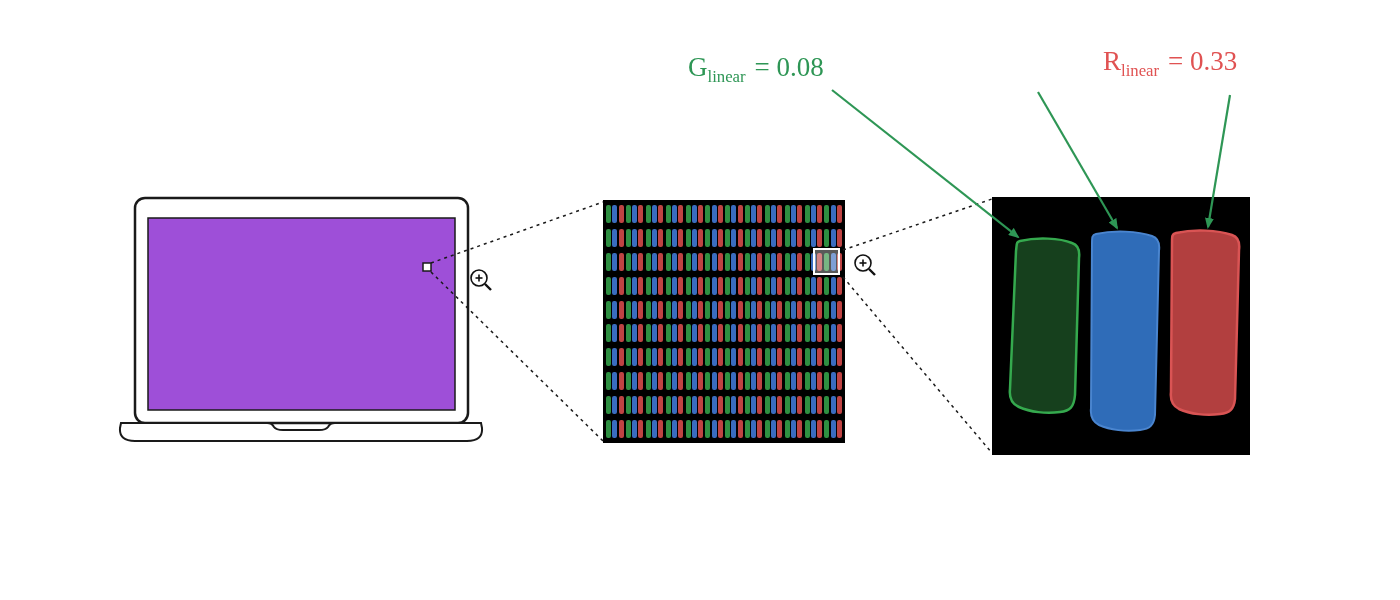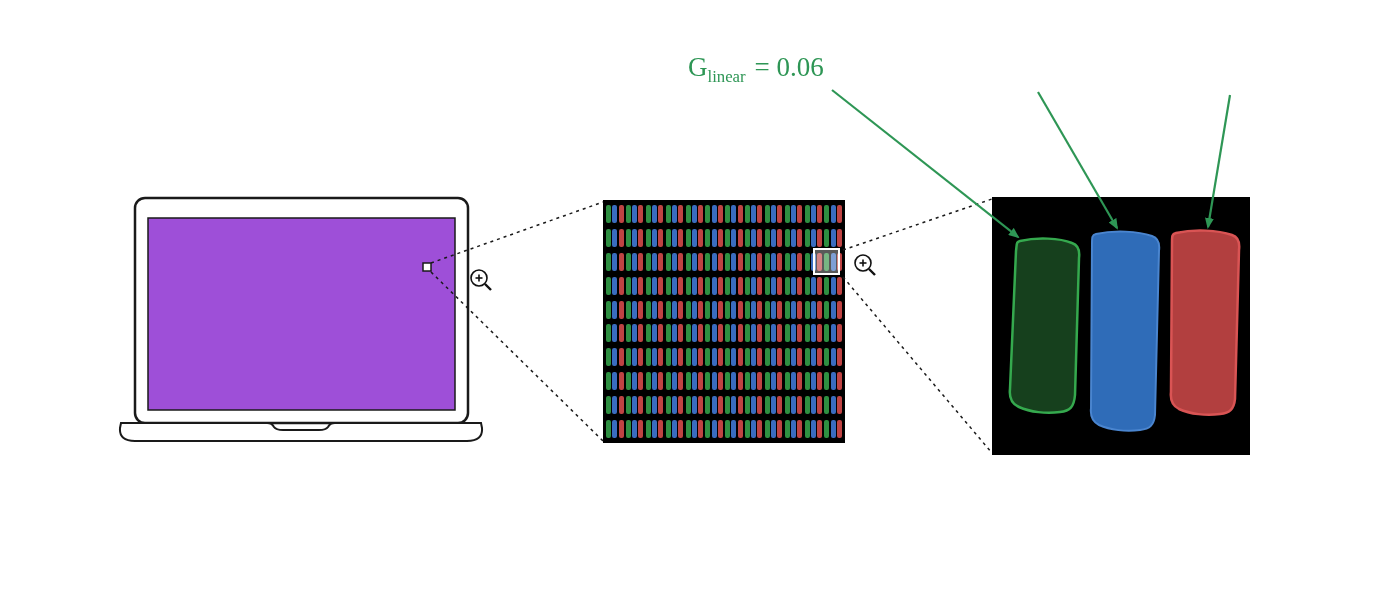--- a/index.html
+++ b/index.html
@@ -697,18 +697,21 @@
       <line x1="863" y1="259.5" x2="863" y2="266.5"></line>
       <line x1="869" y1="269" x2="875" y2="275" stroke-width="2.4"></line>
     </g>
 
     <line x1="832" y1="90" x2="1018" y2="237" stroke-width="2.2" marker-end="url(#arrowhead)" stroke="#2e9655"></line>
     <line x1="1038" y1="92" x2="1117" y2="228" stroke-width="2.2" marker-end="url(#arrowhead)" stroke="#2e9655"></line>
     <line x1="1230" y1="95" x2="1208" y2="227" stroke-width="2.2" marker-end="url(#arrowhead)" stroke="#2e9655"></line>
   </svg>
 
   <div class="value-label" style="left: 688px; top: 52px; color: rgb(46, 150, 85);">
-    <span>G</span><sub>linear</sub><span class="val">= 0.06</span>
+    <span>G</span><sub>linear</sub><span class="val">= 0.08</span>
   </div>
 
 
+  <div class="value-label" style="left: 1103px; top: 46px; color: rgb(224, 82, 82);">
+    <span>R</span><sub>linear</sub><span class="val">= 0.33</span>
+  </div>
 
 </div>
 
 </body></html>

